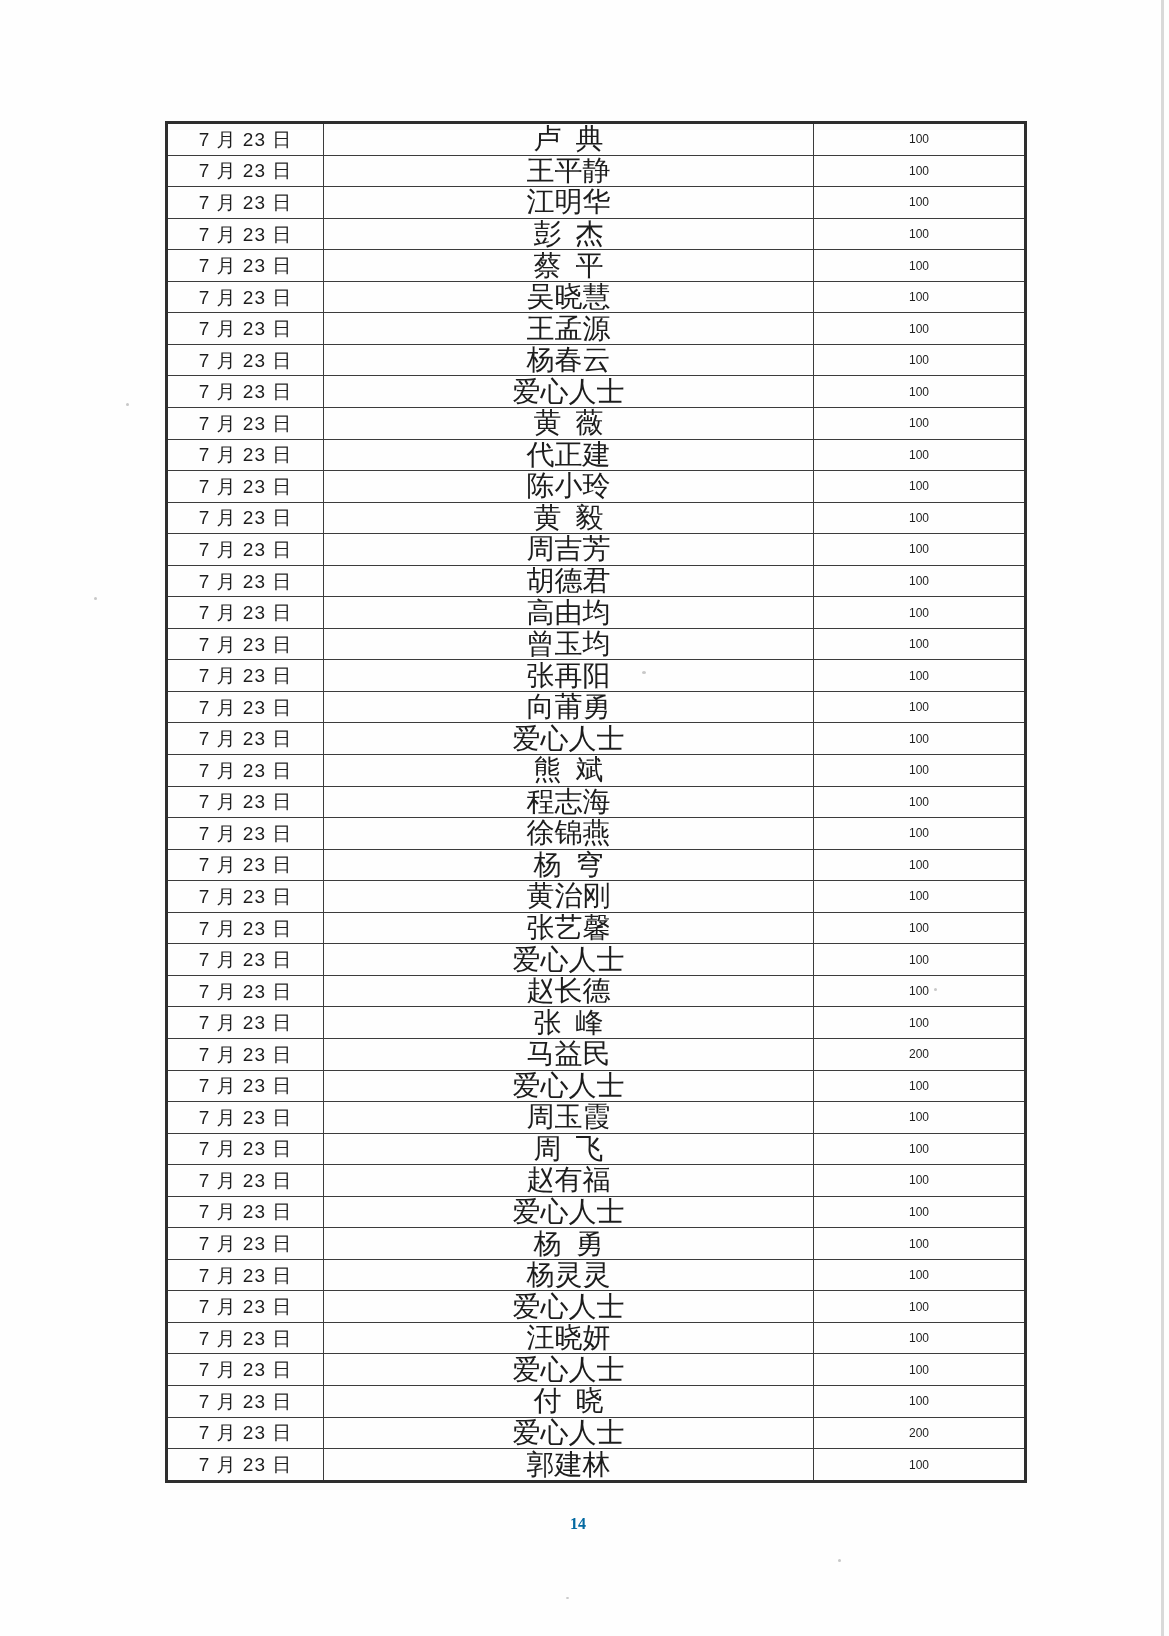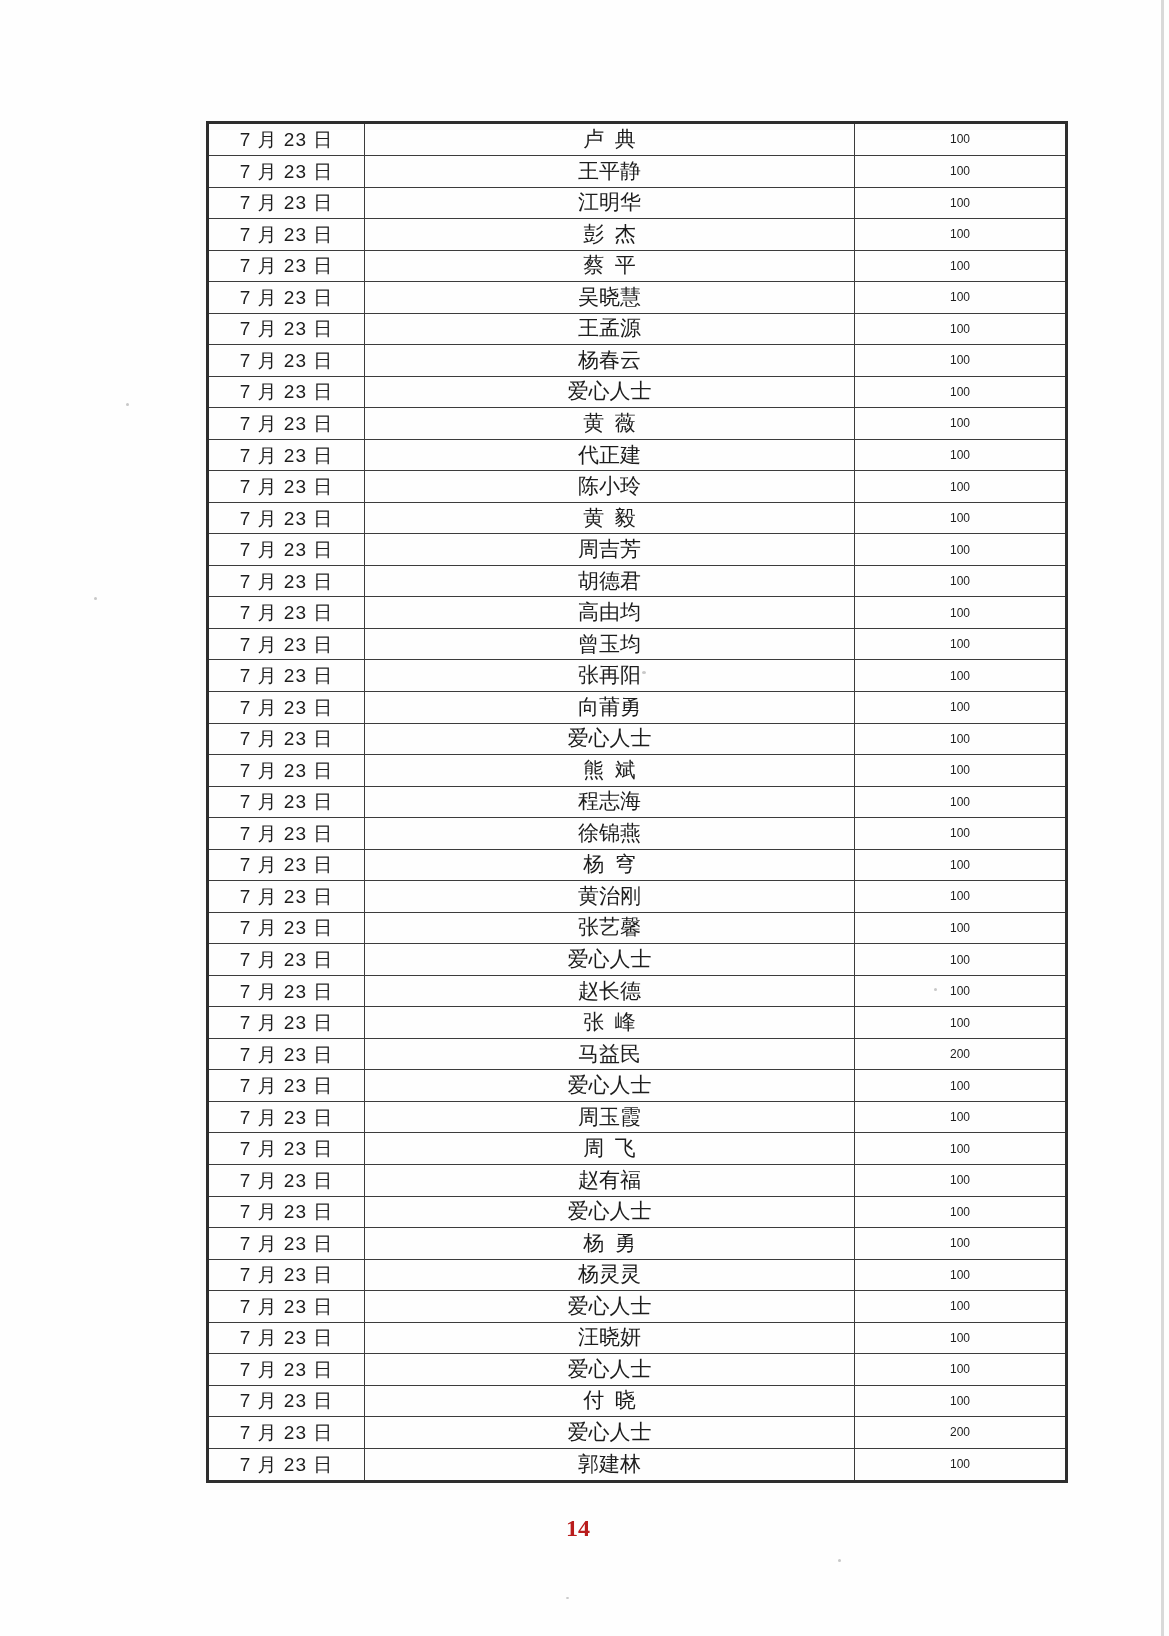--- a/index.html
+++ b/index.html
@@ -31,54 +31,53 @@
   }
   table.donation-table {
     position: absolute;
     left: 165px;
     top: 121px;
     width: 859px;
     height: 1362px;
     border-collapse: collapse;
     table-layout: fixed;
     border: 3px solid #2e2e2e;
-    margin-left: 41px;
   }
   table.donation-table td {
     border: 1.6px solid #3c3c3c;
     text-align: center;
     vertical-align: middle;
     white-space: pre;
     overflow: hidden;
     padding: 0;
     line-height: 1;
   }
   td.date-cell {
     font-family: "Liberation Sans", "DejaVu Sans", sans-serif;
     font-size: 19px;
     letter-spacing: 1px;
   }
   td.name-cell {
     font-family: "Liberation Serif", "DejaVu Serif", serif;
-    font-size: 21px;
+    font-size: 28px;
   }
   td.amount-cell {
     font-family: "Liberation Sans", "DejaVu Sans", sans-serif;
     font-size: 12px;
   }
   .page-number {
     position: absolute;
     left: 538px;
     top: 1515px;
     width: 80px;
     text-align: center;
     font-family: "Liberation Serif", "DejaVu Serif", serif;
-    font-size: 24px;
+    font-size: 16px;
     font-weight: 600;
-    color: #b91c1c;
+    color: #0369a1;
   }
   
   .scan-speck {
     position: absolute;
     background: #9a9a9a;
     opacity: 0.55;
     border-radius: 50%;
   }
   .speck-1 { left: 126px; top: 403px; width: 3px; height: 3px; }
   .speck-2 { left: 94px;  top: 597px; width: 3px; height: 3px; }

